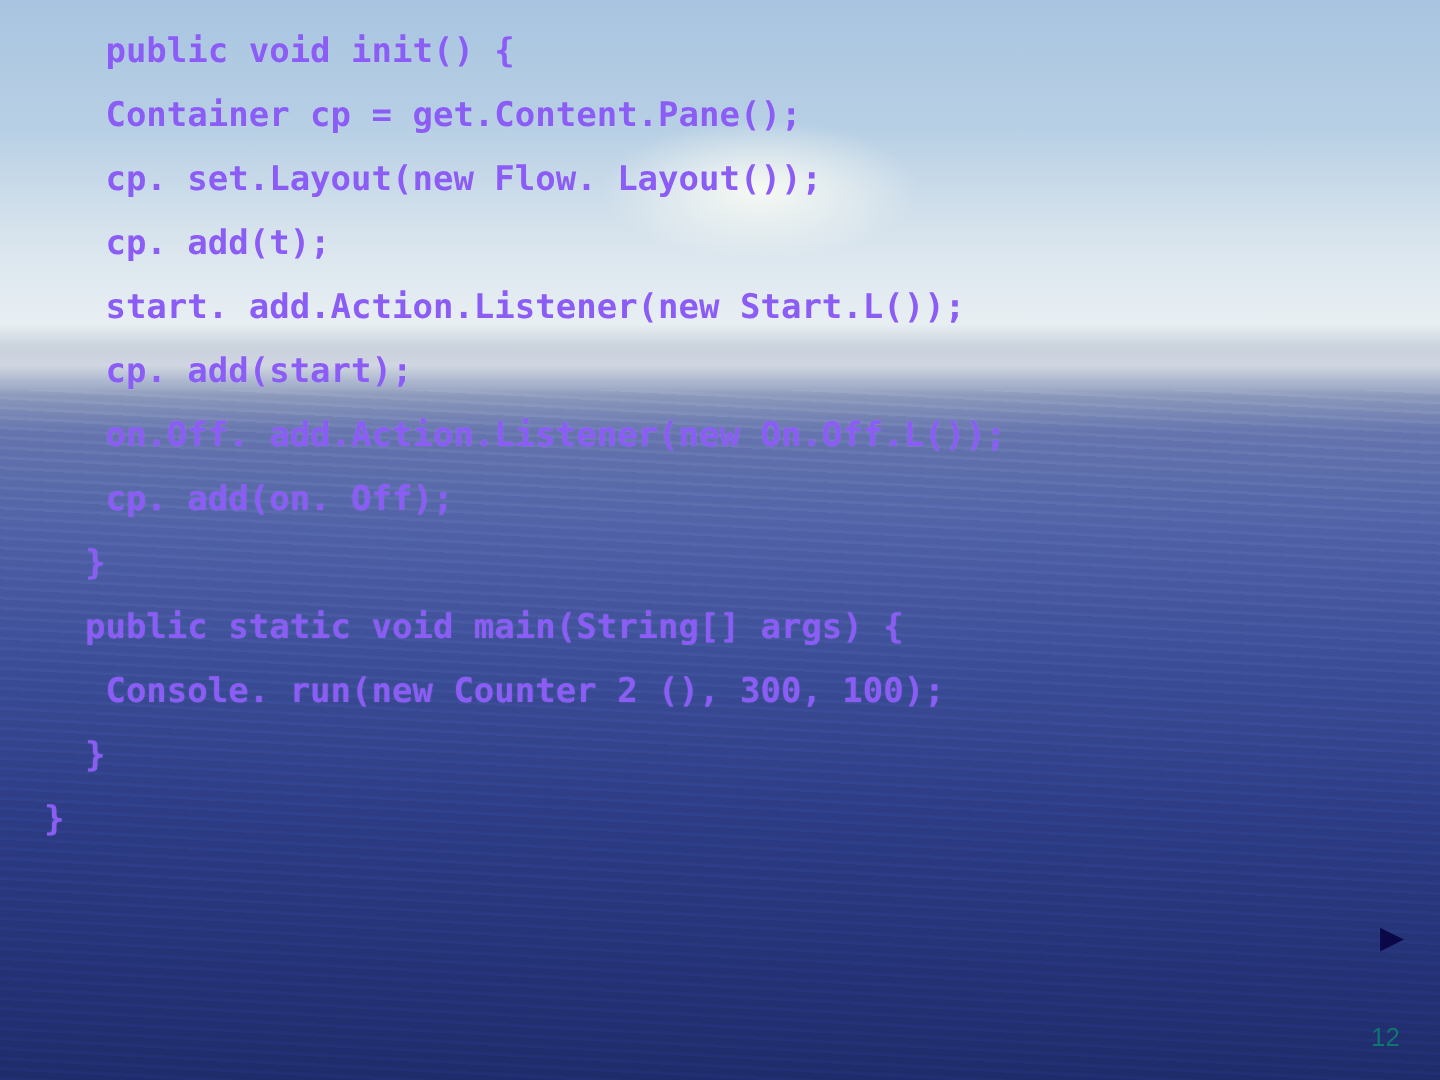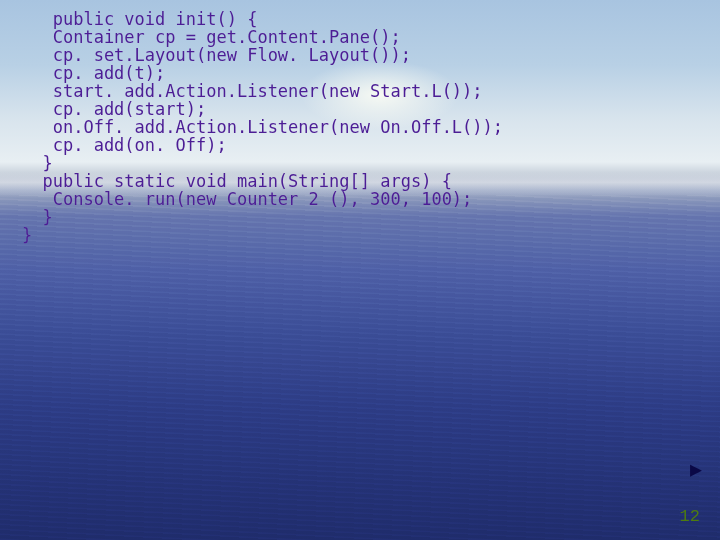--- a/index.html
+++ b/index.html
@@ -53,43 +53,43 @@
         rgba(0,0,20,0.03) 5px
       );
     mix-blend-mode: overlay;
     pointer-events: none;
   }
   .code {
     position: absolute;
     top: 10px;
     left: 22px;
     right: 20px;
-    color: #4c1d95;
-    font-weight: normal;
+    color: #8b5cf6;
+    font-weight: bold;
     font-size: 17px;
-    line-height: 18px;
+    line-height: 32px;
     white-space: pre;
     text-shadow: 0 0 1px rgba(255,255,255,0.15);
   }
   .nav-arrow {
     position: absolute;
     right: 18px;
     bottom: 58px;
     color: #0a0846;
     font-size: 20px;
     cursor: pointer;
     user-select: none;
   }
   .page-num {
     position: absolute;
     right: 20px;
     bottom: 14px;
-    color: #4d7c0f;
-    font-family: Liberation Mono, monospace;
-    font-size: 17px;
+    color: #0f766e;
+    font-family: Liberation Sans, sans-serif;
+    font-size: 13px;
   }
 </style>
 </head>
 <body>
 
 <div class="sun"></div>
 <div class="horizon"></div>
 <div class="waves"></div>
 
 <pre class="code" id="code-block">   public void init() {

